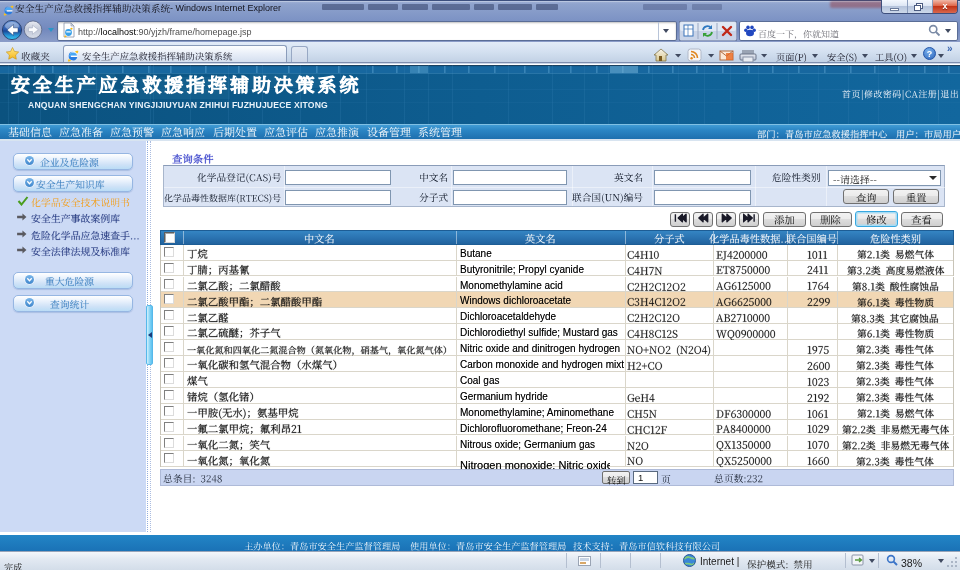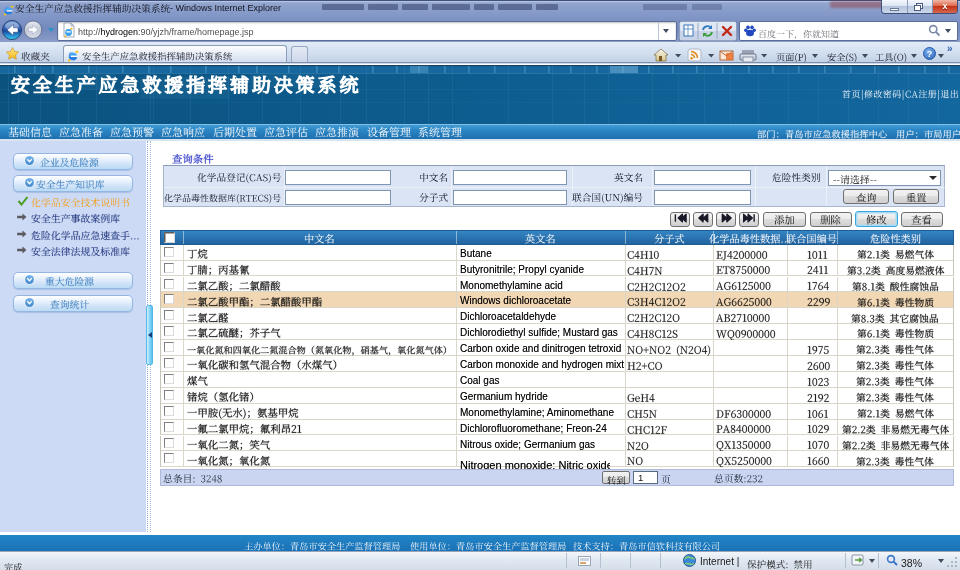--- a/index.html
+++ b/index.html
@@ -330,21 +330,21 @@
 </svg>
     <div class="ab" style="left:48px;top:28px;width:0;height:0;border-left:3.5px solid transparent;border-right:3.5px solid transparent;border-top:4px solid #2a96c8"></div>
     <div class="ab" style="left:57px;top:21px;width:620px;height:20px;background:#fff;border:1px solid #5a6d96;border-radius:2px;box-shadow:inset 0 1px 2px rgba(0,0,0,.25)"></div>
     <svg class="ab" style="left:63px;top:22px" width="12" height="16" viewBox="0 0 12 16">
 <path d="M1 1h7l3 3v11H1z" fill="#fff" stroke="#8a94a8" stroke-width=".8"></path>
       <path d="M8 1l3 3H8z" fill="#d8dde8" stroke="#8a94a8" stroke-width=".6"></path>
 <circle cx="5.5" cy="10.5" r="3.4" fill="#38a0e8"></circle>
       <path d="M3.2 10.5h4.6a2.4 2.4 0 0 0-.2-1.2H3.4a3 3 0 0 0-.2 1.2z" fill="#fff"></path>
 <path d="M9.3 7.3c.5-.9.3-1.5-.5-1.5-.5 0-1.2.3-1.8.7a3.6 3.6 0 0 1 1.8 1.6zM1.7 13.7c-.5.9-.3 1.5.5 1.5.5 0 1.2-.3 1.7-.6a3.6 3.6 0 0 1-1.7-1.6z" fill="#f0b818"></path>
 </svg>
-    <div class="ab" style="left:78px;top:26.5px;font-size:9px;color:#505050">http://<span style="color:#000">hydrogen</span>:90/yjzh/frame/homepage.jsp</div>
+    <div class="ab" style="left:78px;top:26.5px;font-size:9px;color:#505050">http://<span style="color:#000">localhost</span>:90/yjzh/frame/homepage.jsp</div>
     <div class="ab" style="left:658px;top:22px;width:18px;height:18px;border-left:1px solid #b8c4d8"></div>
     <div class="ab" style="left:663px;top:29px;width:0;height:0;border-left:3.5px solid transparent;border-right:3.5px solid transparent;border-top:4px solid #404a60"></div>
     <svg class="ab" style="left:679px;top:21px" width="58" height="20" viewBox="0 0 58 20">
 <rect x="0" y="0" width="58" height="20" rx="2" fill="#c9d4e8" stroke="#5a6d96"></rect>
 <rect x="1" y="1" width="56" height="9" rx="2" fill="#e6ecf6" opacity=".8"></rect>
 <line x1="19" y1="2" x2="19" y2="18" stroke="#9aa8c2"></line>
       <line x1="38" y1="2" x2="38" y2="18" stroke="#9aa8c2"></line>
 <rect x="5" y="4" width="9" height="11" fill="#fff" stroke="#3a72b8"></rect>
       <path d="M5 8h9M9 4v11" stroke="#3a72b8" stroke-width=".7"></path>
 <path d="M24 9a4.5 4.5 0 0 1 8-2" fill="none" stroke="#2e78c0" stroke-width="1.8"></path>
@@ -602,20 +602,21 @@
           <use href="#g8" x="922"></use>
           <use href="#g9" x="1037"></use>
           <use href="#g10" x="1153"></use>
           <use href="#g11" x="1268"></use>
           <use href="#g12" x="1383"></use>
           <use href="#g13" x="1498"></use>
           <use href="#g14" x="1614"></use>
           <use href="#g15" x="1729"></use>
         </g>
       </svg></div>
+    <div class="ab" style="left:28px;top:99.8px;font-size:8.6px;font-weight:bold;color:#e8f2fa;letter-spacing:.18px;font-family:'Liberation Sans'">ANQUAN SHENGCHAN YINGJIJIUYUAN ZHIHUI FUZHUJUECE XITONG</div>
     <div style="position:absolute;left:842px;top:85.58px"><svg width="119.213" height="10.98">
         <g fill="#f2f7fb" stroke="#f2f7fb" stroke-width="1" transform="translate(0,8.46) scale(0.09,-0.09)">
           <use href="#g37" x="0"></use>
           <use href="#g28" x="104"></use>
           <use href="#g38" x="209"></use>
           <use href="#g39" x="245"></use>
           <use href="#g40" x="349"></use>
           <use href="#g41" x="454"></use>
           <use href="#g42" x="558"></use>
           <use href="#g38" x="663"></use>
@@ -1556,21 +1557,21 @@
           <use href="#g158" x="2100"></use>
           <use href="#g20" x="2200"></use>
           <use href="#g193" x="2300"></use>
           <use href="#g93" x="2400"></use>
           <use href="#g194" x="2500"></use>
           <use href="#g158" x="2600"></use>
           <use href="#g159" x="2700"></use>
           <use href="#g200" x="2800"></use>
         </g>
       </svg></div>
-    <div class="ab" style="left:460px;top:343.1px;width:164px;overflow:hidden;font-size:10px;color:#000;text-shadow:0 0 .4px rgba(0,0,0,.5);white-space:pre">Carbon oxide and dinitrogen tetroxid</div>
+    <div class="ab" style="left:460px;top:343.1px;width:164px;overflow:hidden;font-size:10px;color:#000;text-shadow:0 0 .4px rgba(0,0,0,.5);white-space:pre">Nitric oxide and dinitrogen hydrogen</div>
     <div style="position:absolute;left:626.5px;top:342.676px"><svg width="86.1304" height="12.566">
         <g fill="#101010" stroke="#101010" stroke-width="1.5" transform="translate(0,9.682) scale(0.103,-0.103)">
           <use href="#g136" x="0"></use>
           <use href="#g36" x="80"></use>
           <use href="#g201" x="156"></use>
           <use href="#g136" x="214"></use>
           <use href="#g36" x="294"></use>
           <use href="#g154" x="371"></use>
           <use href="#g30" x="476"></use>
           <use href="#g136" x="513"></use>

